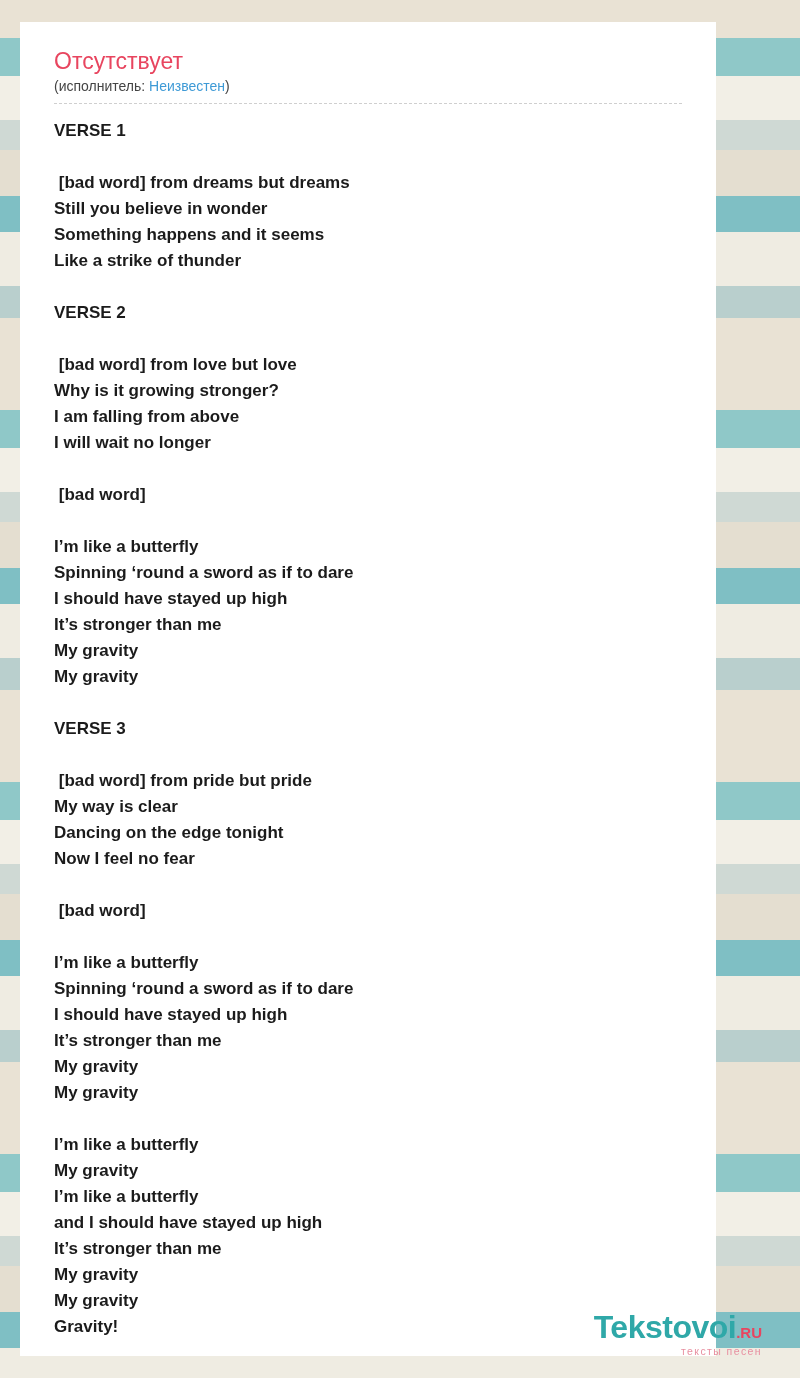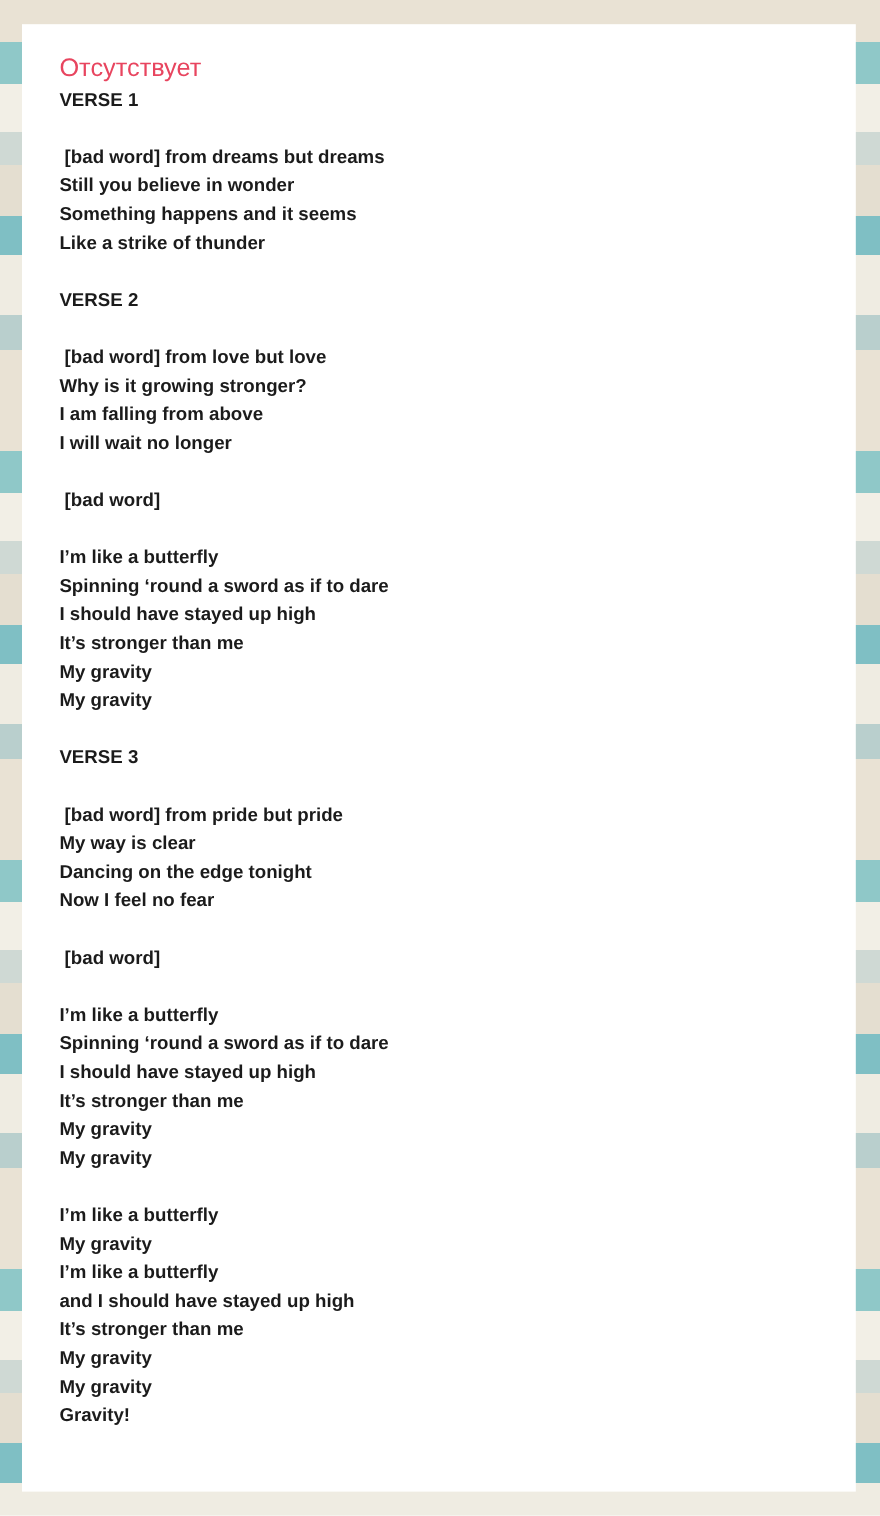--- a/index.html
+++ b/index.html
@@ -32,21 +32,21 @@
         #b9cfcd 286px, #b9cfcd 318px,
         #e9e2d4 318px, #e9e2d4 372px
       );
   }
 
   
   .sheet {
     position: absolute;
     left: 20px;
     top: 22px;
-    width: 758px;
+    width: 696px;
     height: 1334px;
     background: #ffffff;
     box-sizing: border-box;
     padding: 24px 34px 0 34px;
     overflow: hidden;
   }
 
   .song-title {
     color: #e8455f;
     font-size: 23px;
@@ -106,20 +106,23 @@
 </style>
 </head>
 <body>
 
 <div class="page">
 
   <div class="sheet">
 
     <h1 class="song-title">Отсутствует</h1>
 
+    <div class="artist-line">
+      <span>(исполнитель: </span><a class="artist-link" href="#">Неизвестен</a><span>)</span>
+    </div>
 
     <div class="lyrics">VERSE 1
 
  [bad word] from dreams but dreams
 Still you believe in wonder
 Something happens and it seems
 Like a strike of thunder
 
 VERSE 2
 
@@ -157,14 +160,18 @@
 My gravity
 I’m like a butterfly
 and I should have stayed up high
 It’s stronger than me
 My gravity
 My gravity
 Gravity!</div>
 
   </div>
 
+  <div class="logo">
+    <span class="logo-main">Tekstovoi</span><span class="logo-ru">.RU</span>
+    <div class="logo-sub">тексты песен</div>
+  </div>
 
 </div>
 
 </body></html>

